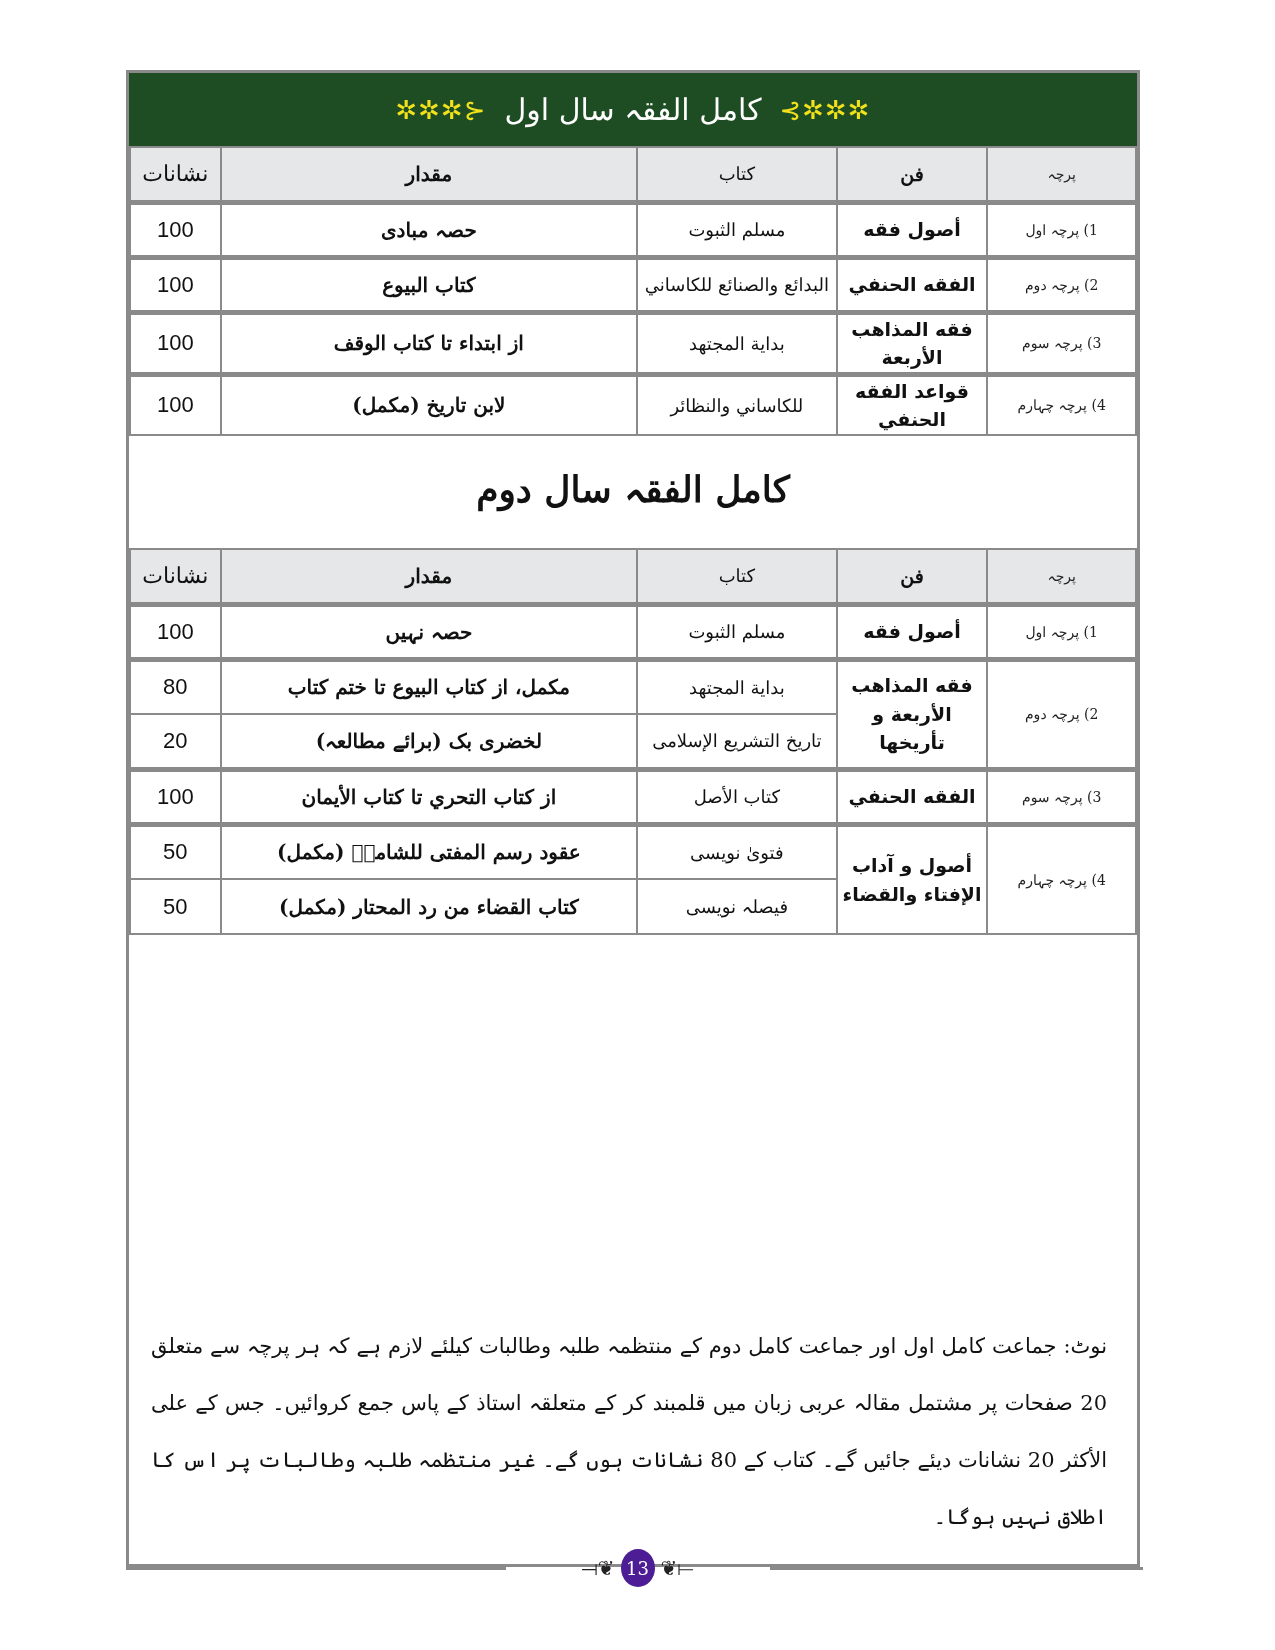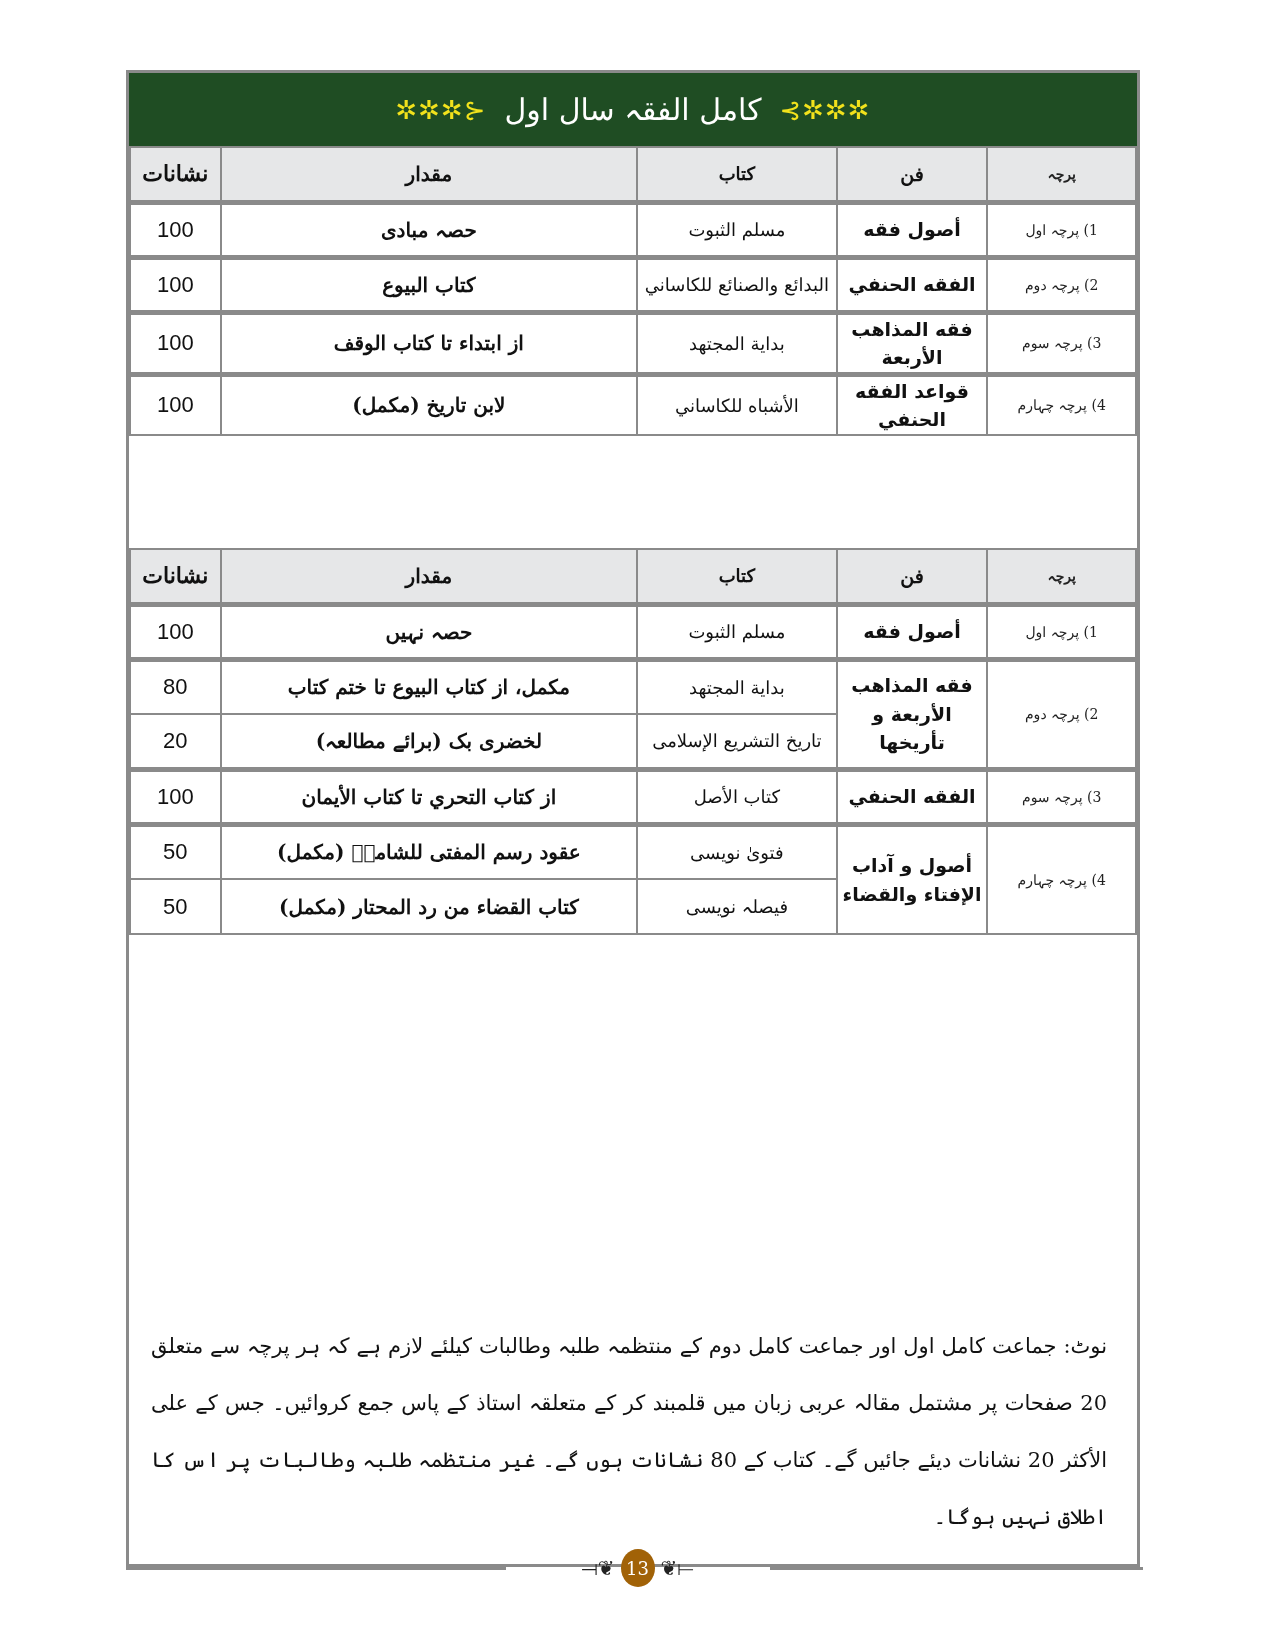--- a/index.html
+++ b/index.html
@@ -3,35 +3,35 @@
 <meta charset="utf-8">
 <style>
   html,body{margin:0;padding:0;background:#fff;}
   body{width:1275px;height:1650px;position:relative;font-family:"DejaVu Sans",sans-serif;overflow:hidden;}
   .frame{position:absolute;left:126px;top:70px;width:1014px;height:1497px;border:3px solid #8a8a8a;box-sizing:border-box;background:#fff;}
   .banner{position:absolute;left:0;top:0;width:100%;height:73px;background:#1f4d23;display:flex;align-items:center;justify-content:center;gap:18px;}
   .banner .title{color:#fff;font-family:"DejaVu Serif",serif;font-size:30px;direction:rtl;}
   .orn{color:#f2e21c;font-size:26px;letter-spacing:1px;font-family:"DejaVu Sans",sans-serif;}
   table{position:absolute;left:0;width:100%;border-collapse:collapse;table-layout:fixed;direction:rtl;}
   td,th{border:2px solid #8a8a8a;text-align:center;vertical-align:middle;padding:0 4px;box-sizing:border-box;}
-  th{background:#e6e7e8;font-weight:bold;font-family:"DejaVu Serif",serif;font-size:21px;color:#222;height:55px;}
+  th{background:#e6e7e8;font-weight:normal;font-family:"DejaVu Serif",serif;font-size:21px;color:#222;height:55px;}
   tr.row td{height:55px;}
   tr.sep td{border-top:5px solid #8a8a8a;}
   .c-paper{width:146px;font-family:"DejaVu Serif",serif;font-size:14px;color:#222;margin-top:48px;}
   .c-fan{width:148px;font-weight:bold;font-size:19px;color:#111;line-height:1.5;}
   .c-book{width:196px;font-family:"DejaVu Serif",serif;font-size:18px;color:#111;}
   .c-qty{width:409px;font-family:"DejaVu Serif",serif;font-size:20px;color:#111;font-weight:bold;}
   .c-marks{width:89px;font-family:"Liberation Sans",sans-serif;font-size:22px;color:#111;direction:ltr;}
   .t1{top:73px;}
   .t2{top:475px;}
   .title2{position:absolute;left:0;width:100%;top:395px;text-align:center;font-family:"DejaVu Serif",serif;font-size:36px;font-weight:bold;direction:rtl;color:#111;}
   .note{position:absolute;left:22px;right:30px;top:1245px;direction:rtl;text-align:justify;font-family:"DejaVu Serif",serif;font-size:21px;line-height:57px;color:#111;}
   .footer{position:absolute;left:500px;top:1548px;width:275px;height:40px;display:flex;align-items:center;justify-content:center;gap:6px;}
   .footer .orn-side{font-size:20px;color:#222;}
-  .page-badge{width:34px;height:38px;border-radius:50%;background:#a16207;color:#fff;font-family:"DejaVu Serif",serif;font-size:18px;display:flex;align-items:center;justify-content:center;}
+  .page-badge{width:34px;height:38px;border-radius:50%;background:#4c1d95;color:#fff;font-family:"DejaVu Serif",serif;font-size:18px;display:flex;align-items:center;justify-content:center;}
   .hr-left{position:absolute;left:126px;top:1567px;width:380px;height:3px;background:#8a8a8a;}
   .hr-right{position:absolute;left:770px;top:1567px;width:373px;height:3px;background:#8a8a8a;}
 </style>
 </head>
 <body>
 
 <div class="frame">
   <div class="banner">
     <span class="orn">✲✲✲⊱</span>
     <span class="title">کامل الفقہ سال اول</span>
@@ -64,27 +64,28 @@
     <tr class="row sep">
       <td class="c-paper">3) پرچہ سوم</td>
       <td class="c-fan">فقه المذاهب الأربعة</td>
       <td class="c-book">بداية المجتهد</td>
       <td class="c-qty">از ابتداء تا کتاب الوقف</td>
       <td class="c-marks">100</td>
     </tr>
     <tr class="row sep">
       <td class="c-paper">4) پرچہ چہارم</td>
       <td class="c-fan">قواعد الفقه الحنفي</td>
-      <td class="c-book">الأشباه للكاساني</td>
+      <td class="c-book">للكاساني والنظائر</td>
       <td class="c-qty">لابن تاريخ (مکمل)</td>
       <td class="c-marks">100</td>
     </tr>
   </tbody>
     </table>
 
+  <div class="title2">کامل الفقہ سال دوم</div>
 
   <table class="t2">
     <tbody>
         <tr>
       <th class="c-paper">پرچہ</th>
       <th class="c-fan">فن</th>
       <th class="c-book">کتاب</th>
       <th class="c-qty">مقدار</th>
       <th class="c-marks">نشانات</th>
     </tr>

